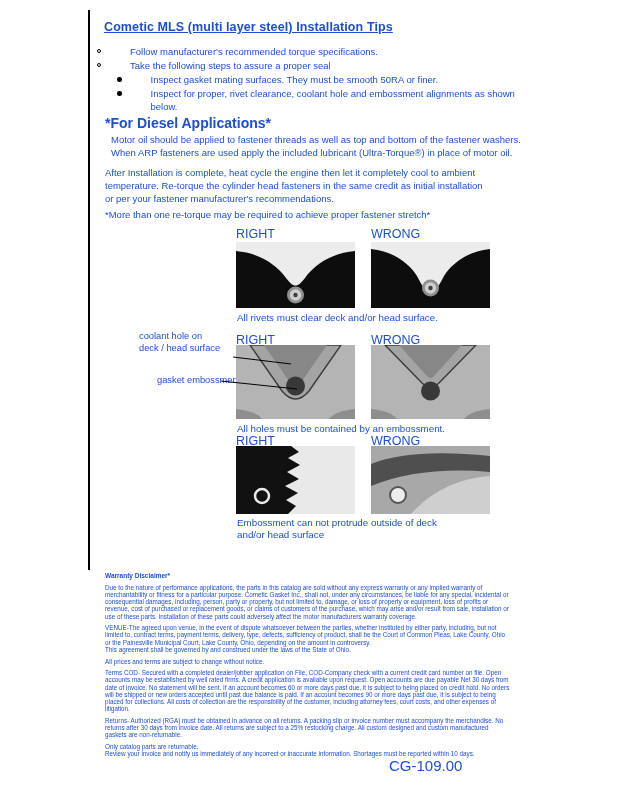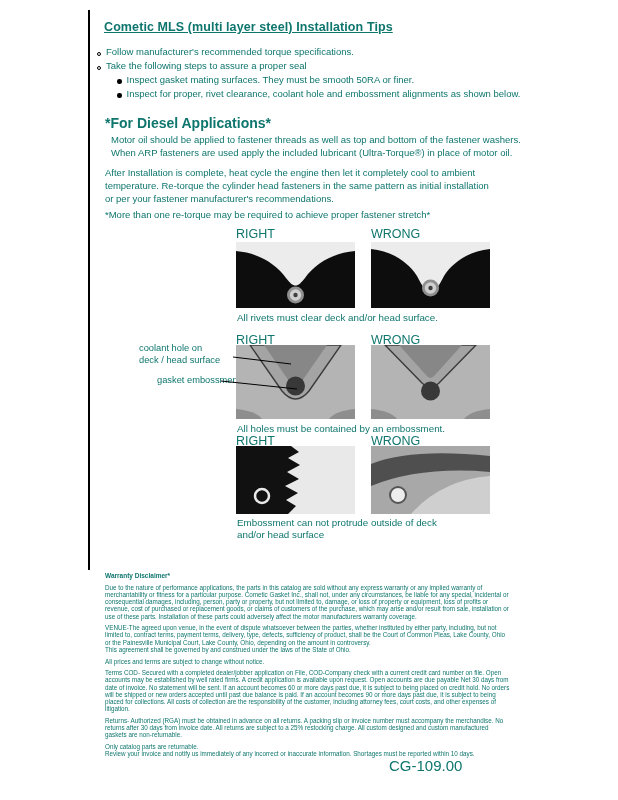--- a/index.html
+++ b/index.html
@@ -1,30 +1,30 @@
 <!DOCTYPE html>
 <html><head>
 <meta charset="utf-8">
 <style>
   * { box-sizing: border-box; }
   html, body { margin: 0; padding: 0; background: #ffffff; }
   .page {
     position: relative; width: 618px; height: 800px; background: #ffffff;
-    font-family: "Liberation Sans", "DejaVu Sans", sans-serif; color: #0f766e;
+    font-family: "Liberation Sans", "DejaVu Sans", sans-serif; color: #1d4ed8;
     overflow: hidden;
   }
   .left-rule { position: absolute; left: 88px; top: 10px; width: 2px; height: 560px; background: #000; }
 
   .title {
     position: absolute; left: 104px; top: 20px; margin: 0;
     font-size: 12.5px; font-weight: 700; text-decoration: underline; letter-spacing: 0.1px;
   }
 
   .bullets { position: absolute; left: 97px; top: 45px; width: 432px; font-size: 9.5px; line-height: 13px; }
-  .bullet-row { display: flex; align-items: center; margin-bottom: 1px; }
+  .bullet-row { display: flex; align-items: flex-start; margin-bottom: 1px; gap: 24px; }
   .bullet-row.sub { margin-left: 20px; }
   .marker-open { flex: 0 0 auto; width: 4px; height: 4px; border: 1px solid #000; border-radius: 50%; margin: 4px 5px 0 0; }
   .marker-filled { flex: 0 0 auto; width: 4.5px; height: 4.5px; background: #000; border-radius: 50%; margin: 4px 5px 0 0; }
 
   .diesel-heading { position: absolute; left: 105px; top: 115px; margin: 0; font-size: 14px; font-weight: 700; }
   .body-para { position: absolute; margin: 0; font-size: 9.5px; line-height: 12.8px; }
   .para1 { left: 111px; top: 134px; width: 412px; }
   .para2 { left: 105px; top: 167px; width: 388px; }
   .note  { left: 105px; top: 209px; width: 420px; }
 
@@ -65,21 +65,21 @@
       <span>Inspect gasket mating surfaces.  They must be smooth 50RA or finer.</span>
     </div>
     <div class="bullet-row sub">
       <span class="marker-filled"></span>
       <span>Inspect for proper, rivet clearance, coolant hole and embossment alignments as shown below.</span>
     </div>
   </div>
 
   <h2 class="diesel-heading">*For Diesel Applications*</h2>
   <p class="body-para para1">Motor oil should be applied to fastener threads as well as top and bottom of the fastener washers. When ARP fasteners are used apply the included lubricant (Ultra-Torque®) in place of motor oil.</p>
-  <p class="body-para para2">After Installation is complete, heat cycle the engine then let it completely cool to ambient temperature. Re-torque the cylinder head fasteners in the same pattern as initial installation or per your fastener manufacturer's recommendations.</p>
+  <p class="body-para para2">After Installation is complete, heat cycle the engine then let it completely cool to ambient temperature. Re-torque the cylinder head fasteners in the same credit as initial installation or per your fastener manufacturer's recommendations.</p>
   <p class="body-para note">*More than one re-torque may be required to achieve proper fastener stretch*</p>
 
   <div class="flabel" style="left:236px; top:227px;">RIGHT</div>
   <div class="flabel" style="left:371px; top:227px;">WRONG</div>
 
   <svg class="fimg" style="left:236px; top:242px;" width="119" height="66" viewBox="0 0 119 66">
     <rect width="119" height="66" fill="#0d0d0d"></rect>
     <path d="M0 0 H119 V9 C96 11 79 22 69 36 C65 41 62.5 43.5 59.5 43.5 C56.5 43.5 54 41 50 36 C40 22 23 11 0 9 Z" fill="#ececec"></path>
     <circle cx="59.5" cy="53" r="8.5" fill="#8f8f8f"></circle>
     <circle cx="59.5" cy="53" r="5.7" fill="#cfcfcf"></circle>
@@ -90,21 +90,21 @@
     <path d="M0 0 H119 V7 C98 9 82 20 73 34 C68 44 64 50 59.5 50 C55 50 51 44 46 34 C37 20 21 9 0 7 Z" fill="#ececec"></path>
     <circle cx="59.5" cy="46" r="8.5" fill="#8f8f8f"></circle>
     <circle cx="59.5" cy="46" r="5.7" fill="#cfcfcf"></circle>
     <circle cx="59.5" cy="46" r="2.2" fill="#3f3f3f"></circle>
   </svg>
   <div class="fcap" style="top:312px;">All rivets must clear deck and/or head surface.</div>
 
   <div class="flabel" style="left:236px; top:333px;">RIGHT</div>
   <div class="flabel" style="left:371px; top:333px;">WRONG</div>
 
-  <div class="ann" style="left:139px; top:343px;">coolant hole on
+  <div class="ann" style="left:139px; top:331px;">coolant hole on
 deck / head surface</div>
   <div class="ann" style="left:120px; top:375px;padding-left:37px;">gasket embossment</div>
 
   <svg class="fimg" style="left:236px; top:345px;" width="119" height="74" viewBox="0 0 119 74">
     <rect width="119" height="74" fill="#b4b4b4"></rect>
     <path d="M0 64 Q20 66 26 74 L0 74 Z" fill="#8e8e8e"></path>
     <path d="M119 64 Q99 66 93 74 L119 74 Z" fill="#8e8e8e"></path>
     <path d="M14 0 H105 L73 46 Q59.5 62 46 46 Z" fill="#a4a4a4" stroke="#3a3a3a" stroke-width="1.4"></path>
     <path d="M28 0 H91 L66 36 Q59.5 44 53 36 Z" fill="#878787"></path>
     <circle cx="59.5" cy="41" r="9.5" fill="#383838"></circle>

